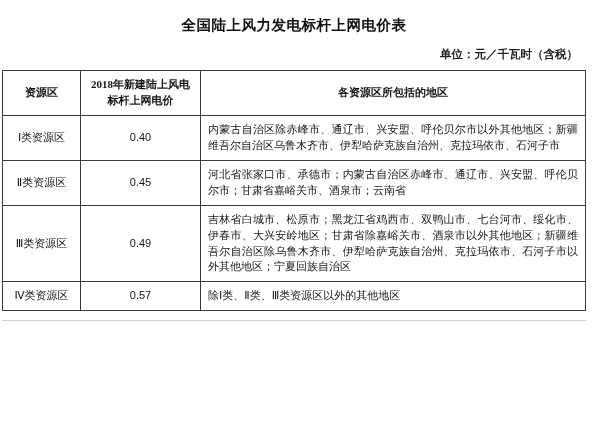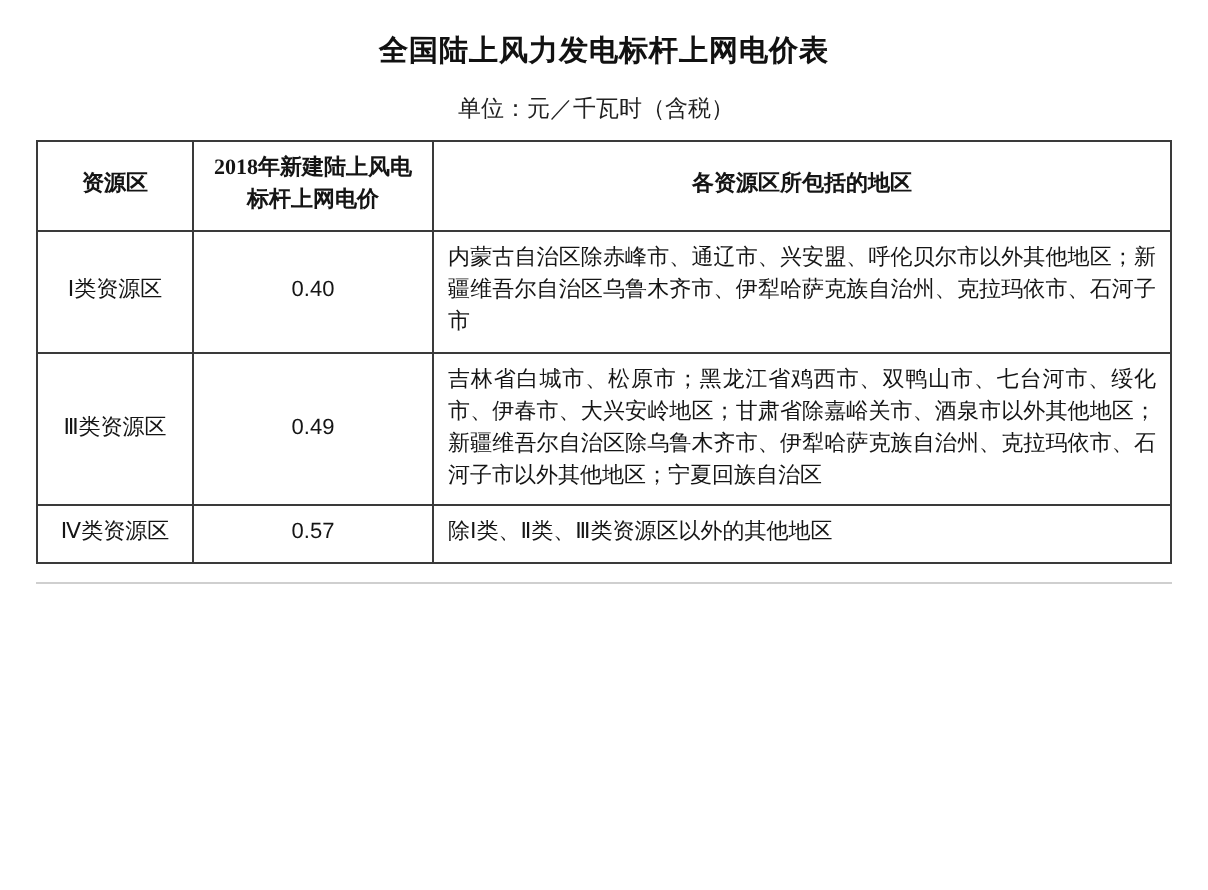--- a/index.html
+++ b/index.html
@@ -11,36 +11,37 @@
     height: 445px;
     background: #ffffff;
     font-family: "Liberation Sans", sans-serif;
     color: #1a1a1a;
     overflow: hidden;
   }
   .page {
     width: 604px;
     height: 445px;
     box-sizing: border-box;
-    padding: 12px 18px 10px 18px;
+    padding: 12px 18px 10px 2px;
     position: relative;
   }
   .doc-title {
     text-align: center;
     font-size: 14.5px;
     font-weight: bold;
     letter-spacing: 0.5px;
     margin: 4px 0 12px 0;
     color: #111;
   }
   .unit-line {
-    text-align: center;
+    text-align: right;
     font-size: 11.5px;
     margin: 0 8px 8px 0;
     color: #222;
+    font-weight: bold;
   }
   table.rate-table {
     width: 100%;
     border-collapse: collapse;
     table-layout: fixed;
   }
   table.rate-table td, table.rate-table th {
     border: 1px solid #3a3a3a;
     vertical-align: middle;
     padding: 6px 7px;
@@ -112,20 +113,25 @@
         <th class="col-region">各资源区所包括的地区</th>
       </tr>
     </thead>
     <tbody>
       <tr>
         <td class="zone-cell">Ⅰ类资源区</td>
         <td class="price-cell">0.40</td>
         <td class="region-cell">内蒙古自治区除赤峰市、通辽市、兴安盟、呼伦贝尔市以外其他地区；新疆维吾尔自治区乌鲁木齐市、伊犁哈萨克族自治州、克拉玛依市、石河子市</td>
       </tr>
       <tr>
+        <td class="zone-cell">Ⅱ类资源区</td>
+        <td class="price-cell">0.45</td>
+        <td class="region-cell">河北省张家口市、承德市；内蒙古自治区赤峰市、通辽市、兴安盟、呼伦贝尔市；甘肃省嘉峪关市、酒泉市；云南省</td>
+      </tr>
+      <tr>
         <td class="zone-cell">Ⅲ类资源区</td>
         <td class="price-cell">0.49</td>
         <td class="region-cell">吉林省白城市、松原市；黑龙江省鸡西市、双鸭山市、七台河市、绥化市、伊春市、大兴安岭地区；甘肃省除嘉峪关市、酒泉市以外其他地区；新疆维吾尔自治区除乌鲁木齐市、伊犁哈萨克族自治州、克拉玛依市、石河子市以外其他地区；宁夏回族自治区</td>
       </tr>
       <tr>
         <td class="zone-cell">Ⅳ类资源区</td>
         <td class="price-cell">0.57</td>
         <td class="region-cell">除Ⅰ类、Ⅱ类、Ⅲ类资源区以外的其他地区</td>
       </tr>
     </tbody>

